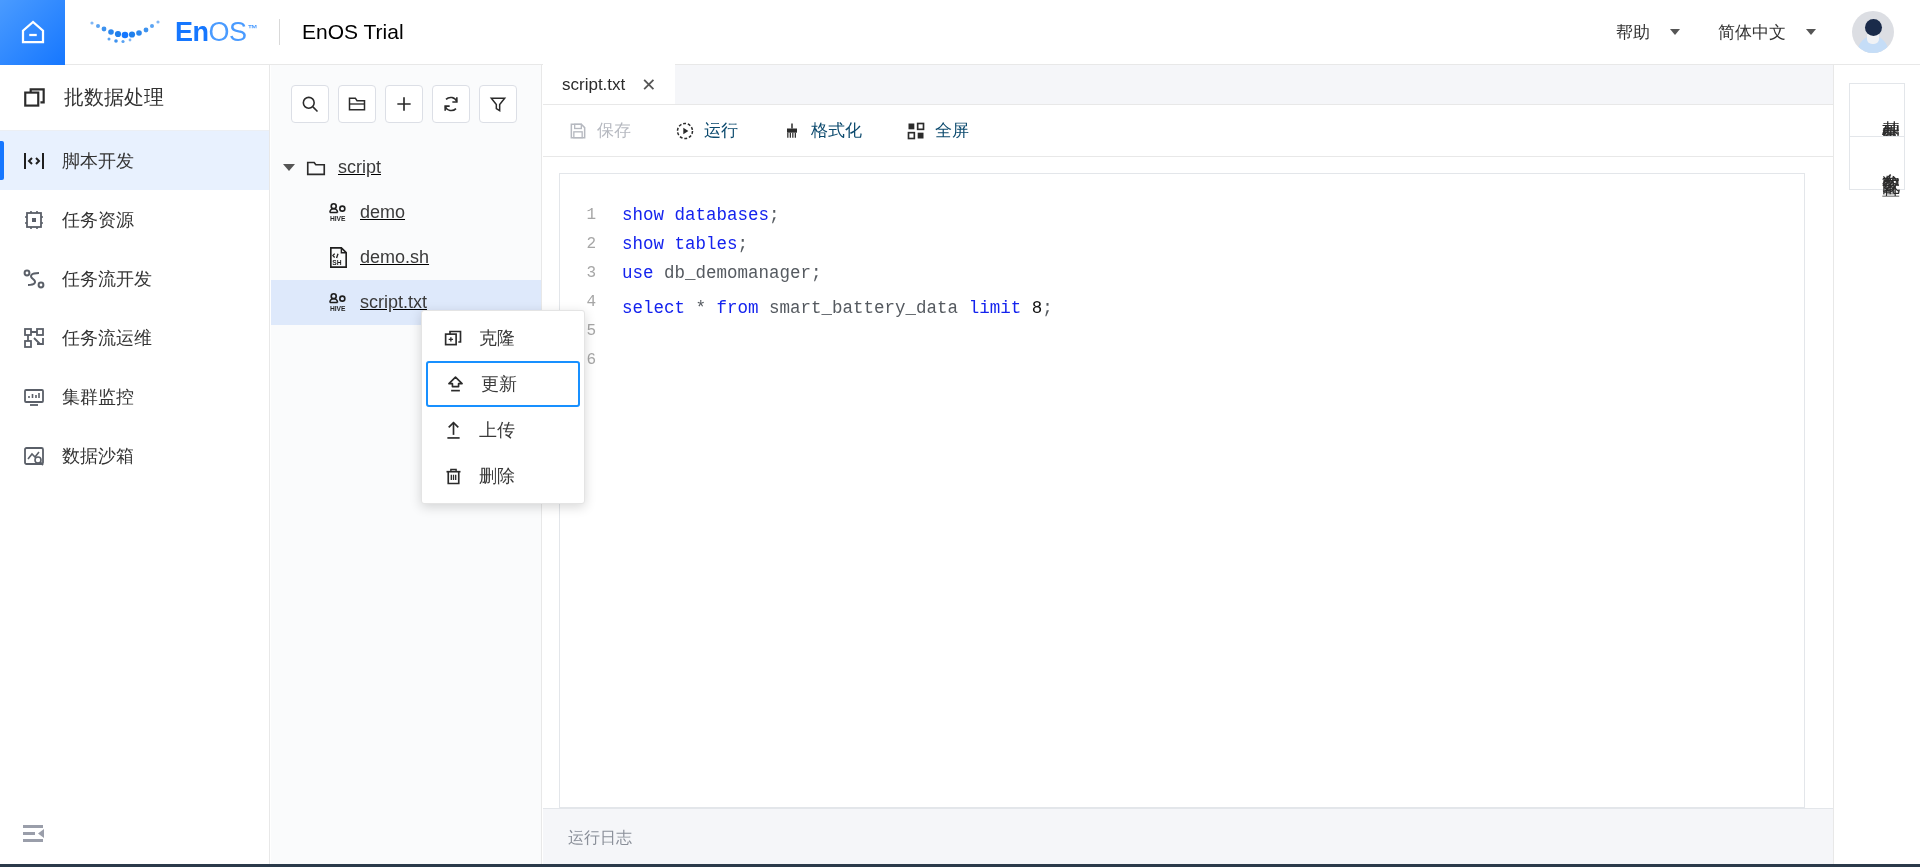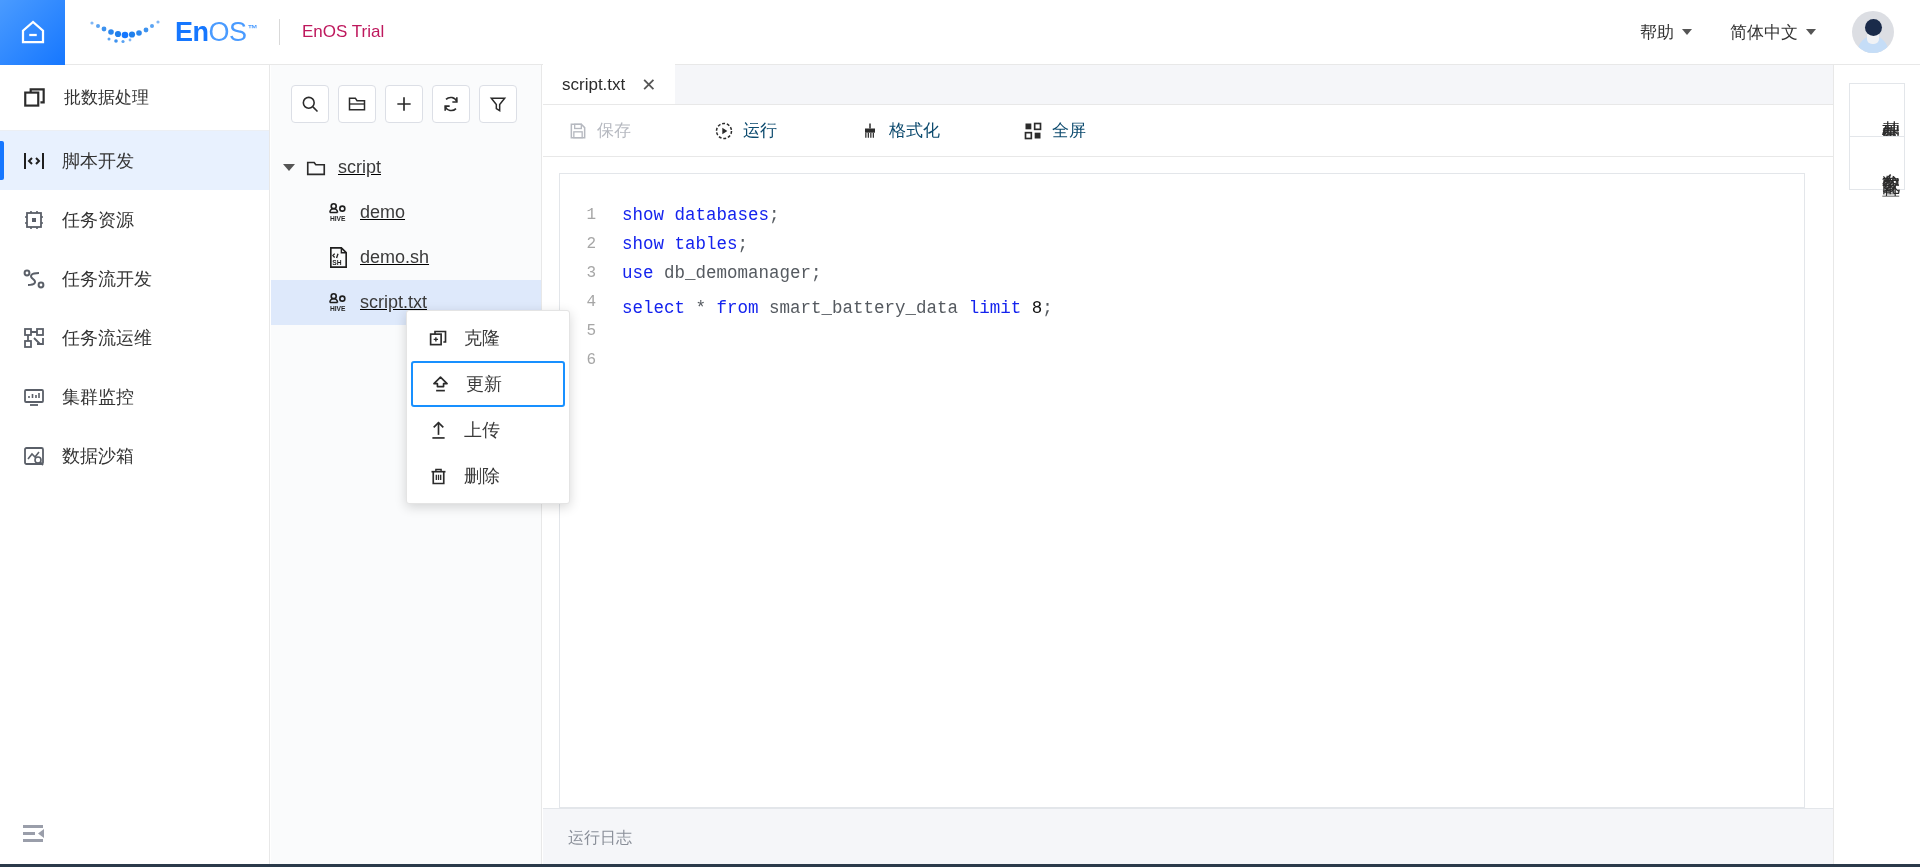--- a/index.html
+++ b/index.html
@@ -26,29 +26,29 @@
   }
   .brand-swoosh { margin-right: 6px; display: block; }
   .brand-enos {
     font-size: 27px; font-weight: bold; letter-spacing: -0.5px;
     display: flex; align-items: baseline;
   }
   .brand-en { color: #1677ff; }
   .brand-os { color: #4a9bff; font-weight: normal; }
   .brand-tm { font-size: 10px; color: #4a9bff; vertical-align: super; margin-left: 1px; position: relative; top: -9px; }
   .brand-sep { width: 1px; height: 26px; background: #d9d9d9; margin: 0 22px; }
-  .brand-title { font-size: 17px; color: #be185d; }
+  .brand-title { font-size: 21px; color: #000000; }
 
   .header-right {
     margin-left: auto; display: flex; align-items: center;
     padding-right: 26px; height: 65px;
   }
   .hdr-menu {
     display: flex; align-items: center; font-size: 17px; color: #333333;
-    margin-left: 38px; cursor: pointer; white-space: nowrap;
+    margin-left: 38px; cursor: pointer; white-space: nowrap; gap: 12px;
   }
   .caret {
     width: 0; height: 0; border-left: 5px solid transparent;
     border-right: 5px solid transparent; border-top: 6px solid #555;
     margin-left: 8px;
   }
   .avatar {
     width: 42px; height: 42px; border-radius: 50%; background: #dcdee3;
     margin-left: 36px; position: relative; overflow: hidden; cursor: pointer;
   }
@@ -65,21 +65,21 @@
     left: 15px; top: 19px; border-radius: 5px;
   }
 
   
   .sidebar {
     position: absolute; top: 65px; left: 0; width: 270px; height: 802px;
     background: #ffffff; border-right: 1px solid #e8e8e8;
   }
   .sb-title {
     height: 66px; display: flex; align-items: center; padding-left: 22px;
-    border-bottom: 1px solid #eceff3; font-size: 17px; color: #333;
+    border-bottom: 1px solid #eceff3; font-size: 20px; color: #333;
   }
   .sb-title .ico { margin-right: 16px; display: flex; }
   .sb-item {
     height: 59px; display: flex; align-items: center; padding-left: 22px;
     font-size: 18px; color: #333; cursor: pointer; position: relative;
   }
   .sb-item .ico { margin-right: 16px; display: flex; width: 24px; justify-content: center; }
   .sb-item.active { background: #e8f1fe; }
   .sb-item.active::before {
     content: ""; position: absolute; left: 0; top: 10px;
@@ -112,21 +112,21 @@
     border-right: 6px solid transparent; border-top: 7px solid #555;
     margin-right: 10px; flex: 0 0 12px;
   }
   .tree-row .ico { margin-right: 11px; display: flex; align-items: center; }
   .tree-child { padding-left: 56px; }
   .tree-child.sel { background: #dee9fb; }
   .tree-child .ico { margin-right: 10px; }
 
   
   .ctx-menu {
-    position: absolute; left: 406px; top: 310px; width: 164px;
+    position: absolute; left: 421px; top: 310px; width: 164px;
     background: #ffffff; border: 1px solid #e4e4e4; border-radius: 3px;
     box-shadow: 0 3px 12px rgba(0,0,0,0.16); z-index: 50; padding: 4px 0;
   }
   .ctx-item {
     display: flex; align-items: center; height: 46px; padding-left: 17px;
     font-size: 18px; color: #3a3a3a; cursor: pointer; margin: 0 4px;
     border-radius: 3px;
   }
   .ctx-item .ico { margin-right: 14px; display: flex; align-items: center; width: 22px; }
   .ctx-item.focused { border: 2px solid #1890ff; height: 46px; line-height: 42px; }
@@ -143,21 +143,21 @@
   .tab {
     background: #ffffff; height: 40px; display: flex; align-items: center;
     padding: 0 19px; font-size: 17px; color: #2b2b2b; cursor: pointer;
     border-top: 2px solid transparent;
   }
   .tab .close {
     margin-left: 16px; font-size: 18px; color: #555; cursor: pointer; line-height: 1;
   }
   .ed-toolbar {
     height: 52px; display: flex; align-items: center; padding-left: 25px;
-    border-bottom: 1px solid #e8e8e8; background: #ffffff; gap: 39px;
+    border-bottom: 1px solid #e8e8e8; background: #ffffff;
   }
   .ed-btn {
     display: flex; align-items: center; font-size: 17px; color: #0c4a6e;
     margin-right: 44px; cursor: pointer;
   }
   .ed-btn.disabled { color: #b6b9c0; cursor: default; }
   .ed-btn .ico { margin-right: 9px; display: flex; align-items: center; }
 
   .code-wrap { padding: 16px 28px 0 16px; height: calc(100% - 52px - 40px - 59px); }
   .code-box {

